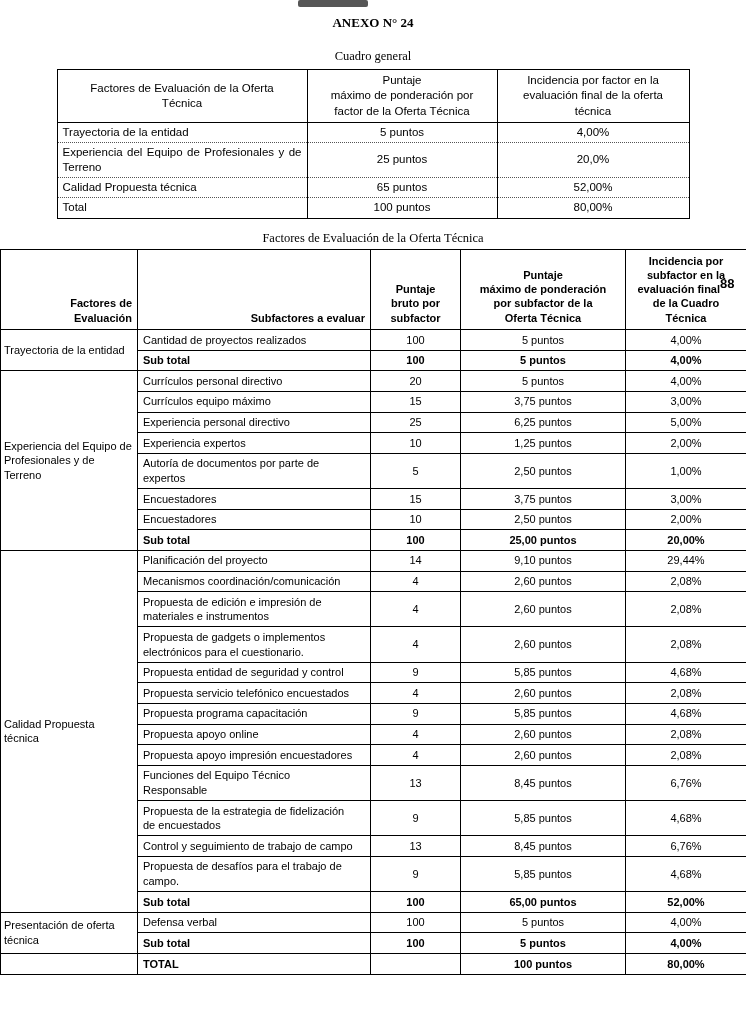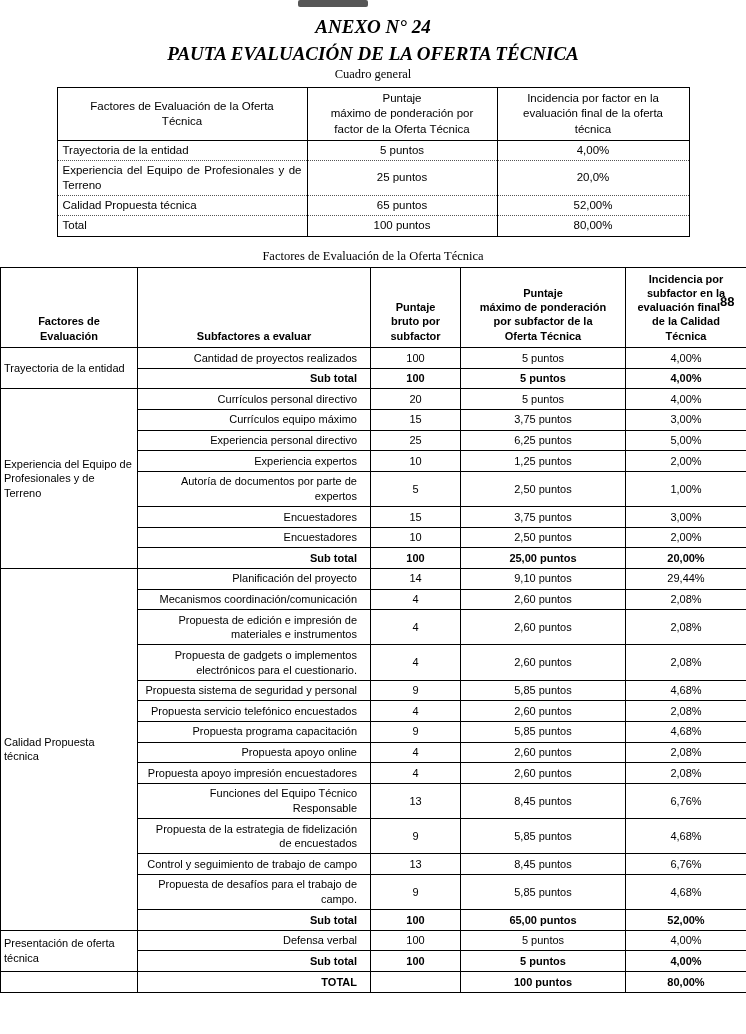--- a/index.html
+++ b/index.html
@@ -10,24 +10,24 @@
     position: relative; overflow: hidden;
   }
   .redaction {
     position: absolute; top: 0; left: 298px;
     width: 70px; height: 7px;
     background: #575757; border-radius: 2px;
   }
   .doc-title {
     margin-top: 14px; text-align: center;
     font-family: "Liberation Serif", serif;
-    font-weight: bold; font-size: 19px; line-height: 1.4; font-style: italic;
+    font-weight: bold; font-size: 13px; line-height: 1.4;
   }
   .caption {
-    text-align: center;
+    margin-top: 17px; text-align: center;
     font-family: "Liberation Serif", serif; font-size: 12.5px;
   }
   .caption2 { margin-top: 12px; margin-bottom: 2px; }
   table { border-collapse: collapse; table-layout: fixed; }
   .pre { white-space: pre-line; }
   sup { font-size: 13px; line-height: 0; }
 
   
   #cuadro-general {
     margin: 5px auto 4px; width: 632px;
@@ -48,39 +48,38 @@
 
   
   #factores-table {
     width: 746px; margin-top: 3px;
     border: 1.5px solid #000; font-size: 11px;
   }
   #factores-table th {
     font-weight: bold; border: 1px solid #000;
     padding: 4px 5px 4px; line-height: 1.3; vertical-align: bottom;
   }
-  #factores-table th.h-left { text-align: center; }
+  #factores-table th.h-left { text-align: right; }
   #factores-table th.h-center { text-align: center; }
   #factores-table td {
     border: 1px solid #000; padding: 2.5px 5px;
     line-height: 1.33; vertical-align: middle;
   }
   #factores-table td.factor-cell { text-align: left; padding-left: 3px; }
-  #factores-table td.sub-cell { text-align: right; padding-right: 13px; }
+  #factores-table td.sub-cell { padding-right: 13px; }
   #factores-table td.num-cell { text-align: center; }
   #factores-table tr.subtotal-row td, #factores-table tr.total-row td { font-weight: bold; }
 </style>
 </head>
 <body>
 
 <div class="redaction"></div>
 
 <header class="doc-title">
   <div>ANEXO N° 24</div>
-  <div>PAUTA EVALUACIÓN DE LA OFERTA TÉCNICA</div>
 </header>
 
 <div class="caption">Cuadro general</div>
 
 <table id="cuadro-general">
   <colgroup>
     <col style="width:250px">
       <col style="width:190px">
       <col style="width:192px">
   </colgroup>
@@ -135,21 +134,21 @@
       <th class="h-left pre">Factores de
 Evaluación</th>
       <th class="h-left">Subfactores a evaluar</th>
       <th class="h-center pre">Puntaje
 bruto por
 subfactor</th>
       <th class="h-center pre">Puntaje
 máximo de ponderación
 por subfactor de la
 Oferta Técnica</th>
-      <th class="h-center"><span>Incidencia por subfactor en la evaluación final</span><sup>88</sup><span> de la Calidad Técnica</span></th>
+      <th class="h-center"><span>Incidencia por subfactor en la evaluación final</span><sup>88</sup><span> de la Cuadro Técnica</span></th>
     </tr>
   </thead>
   <tbody>
       <tr>
         <td class="factor-cell" rowspan="2">Trayectoria de la entidad</td>
         <td class="sub-cell">Cantidad de proyectos realizados</td>
         <td class="num-cell">100</td>
         <td class="num-cell">5 puntos</td>
         <td class="num-cell">4,00%</td>
       </tr>
@@ -227,21 +226,21 @@
         <td class="num-cell">2,60 puntos</td>
         <td class="num-cell">2,08%</td>
       </tr>
       <tr>
         <td class="sub-cell">Propuesta de gadgets o implementos electrónicos para el cuestionario.</td>
         <td class="num-cell">4</td>
         <td class="num-cell">2,60 puntos</td>
         <td class="num-cell">2,08%</td>
       </tr>
       <tr>
-        <td class="sub-cell">Propuesta sistema de seguridad y personal</td>
+        <td class="sub-cell">Propuesta entidad de seguridad y control</td>
         <td class="num-cell">9</td>
         <td class="num-cell">5,85 puntos</td>
         <td class="num-cell">4,68%</td>
       </tr>
       <tr>
         <td class="sub-cell">Propuesta servicio telefónico encuestados</td>
         <td class="num-cell">4</td>
         <td class="num-cell">2,60 puntos</td>
         <td class="num-cell">2,08%</td>
       </tr>

